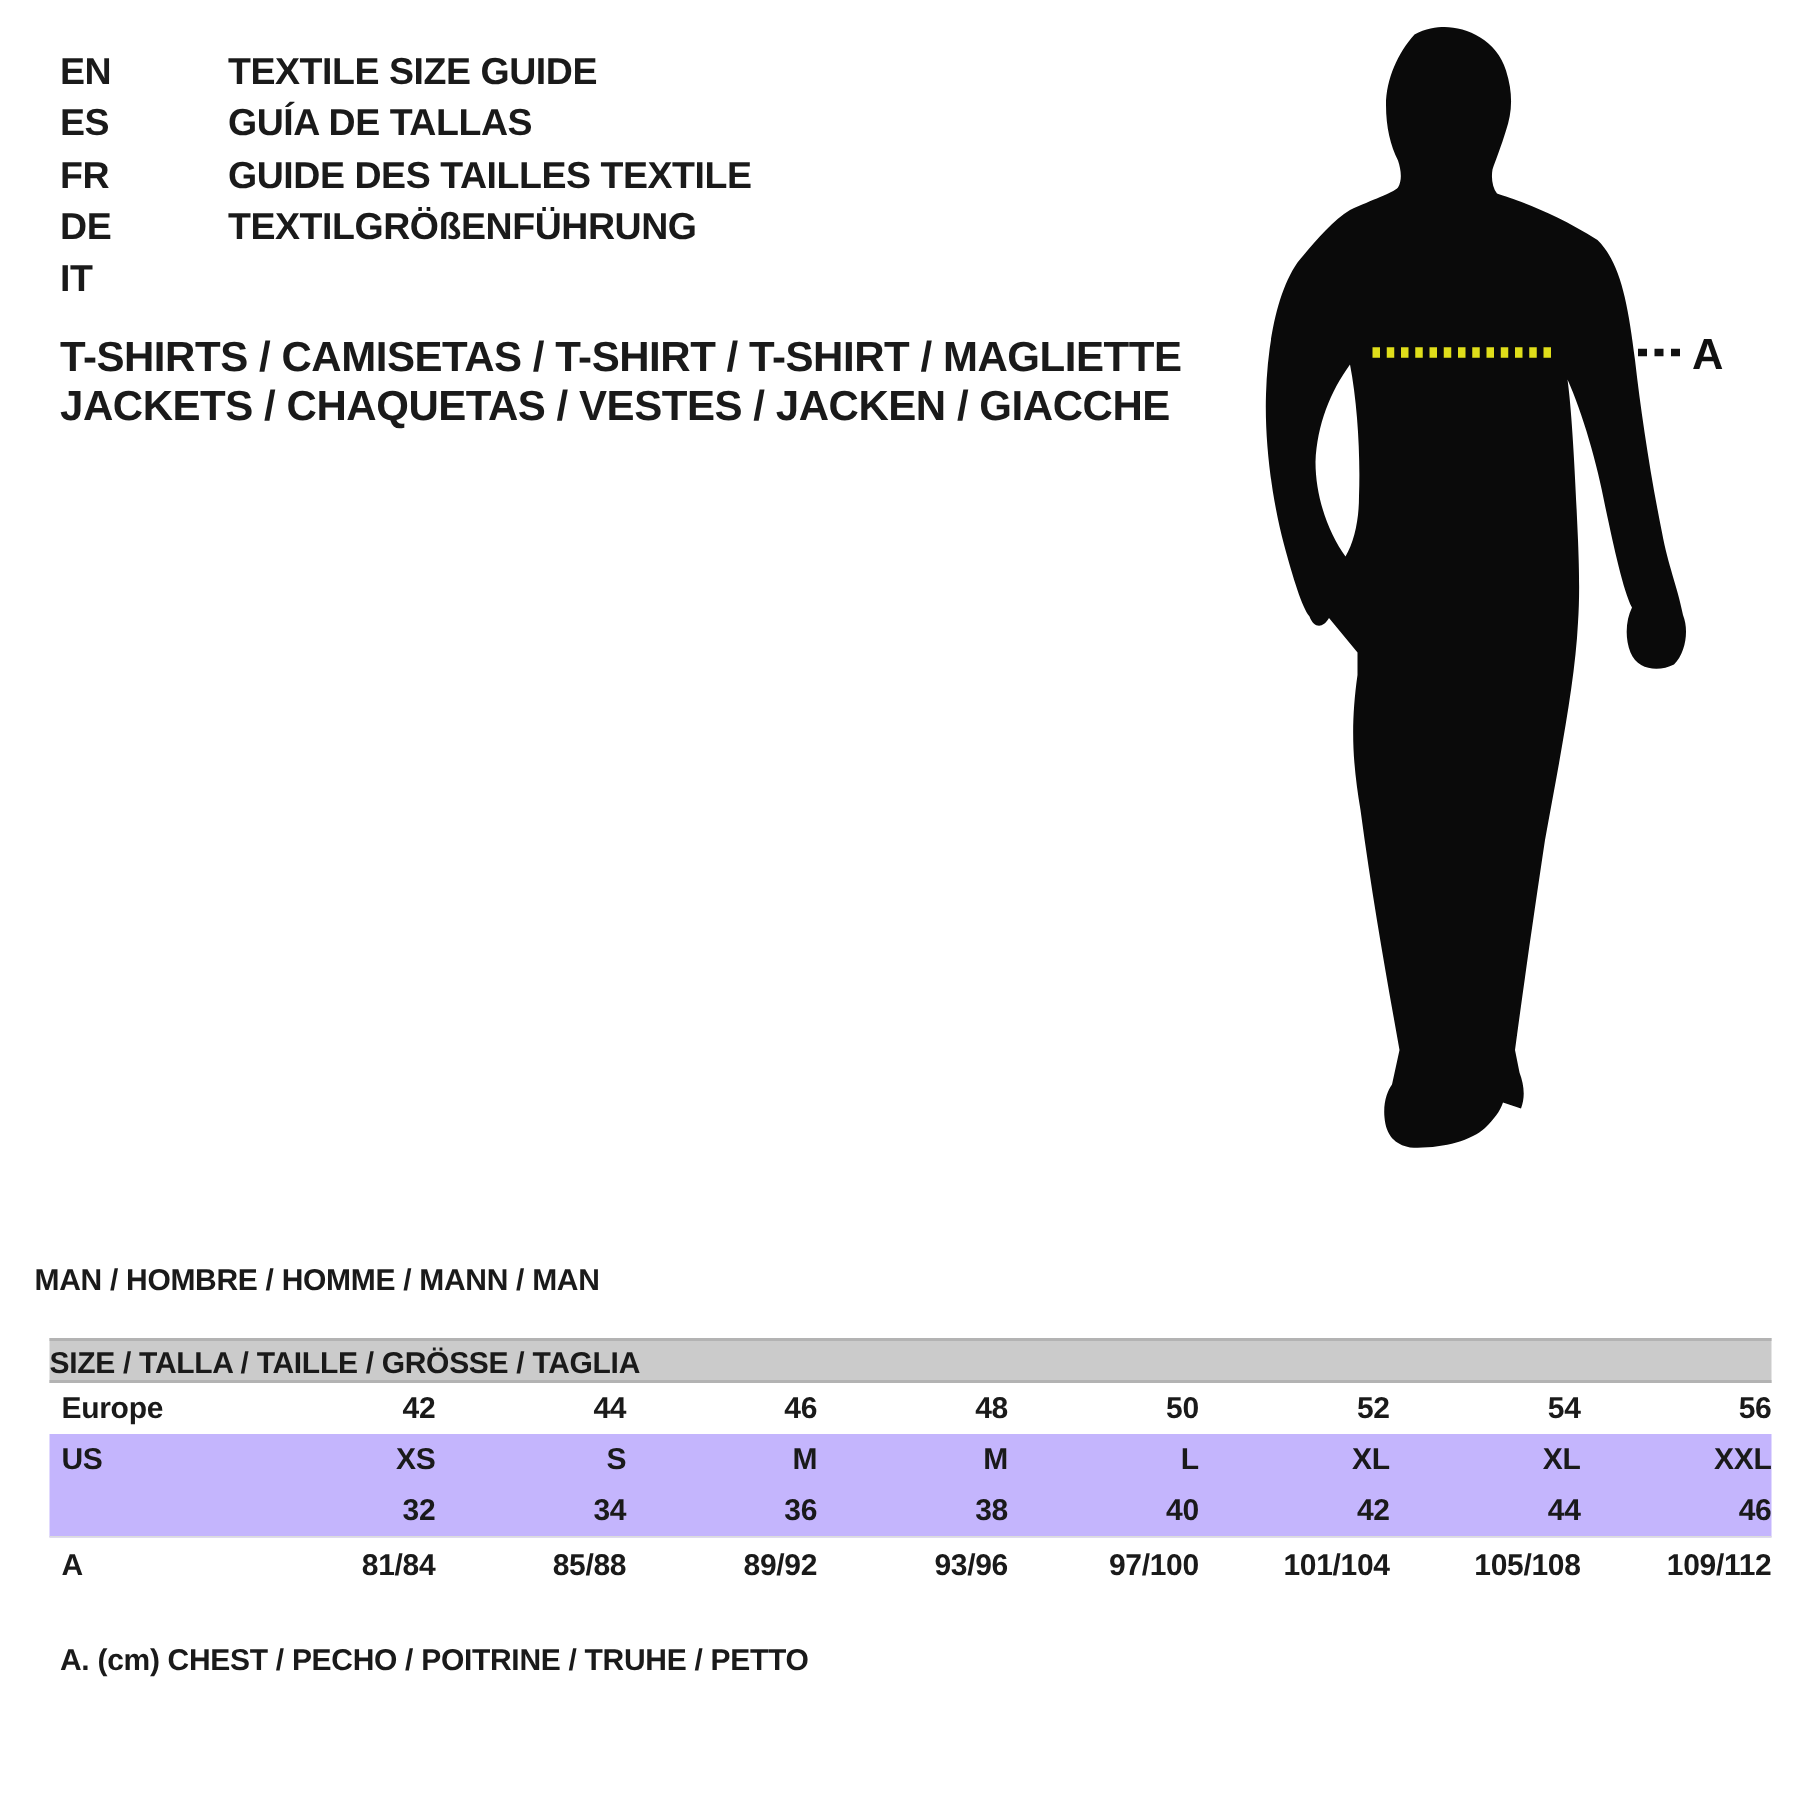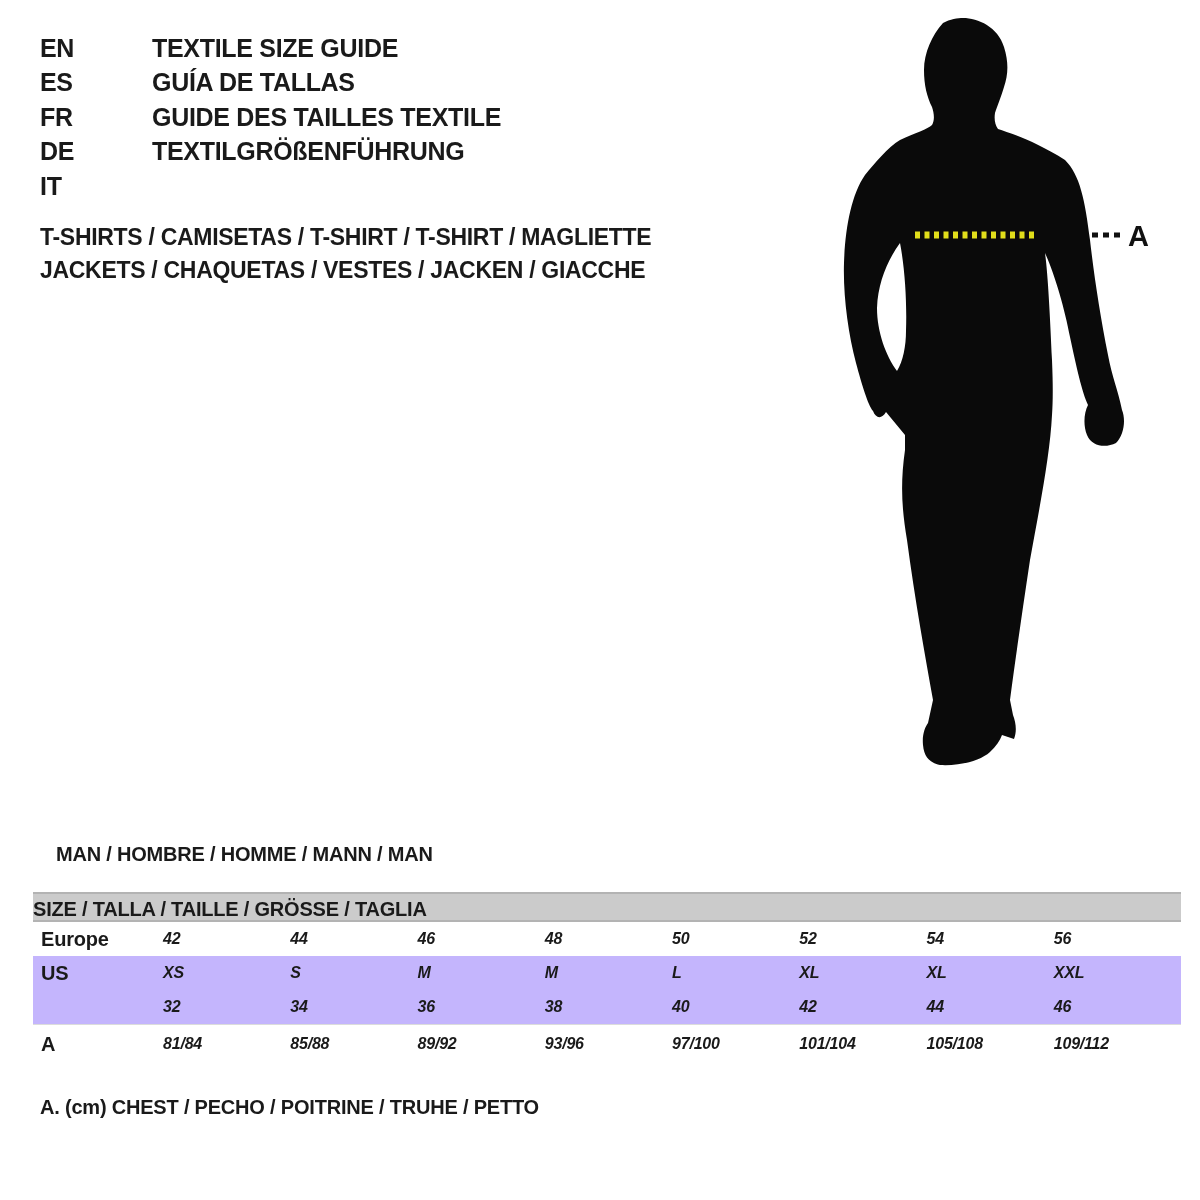--- a/index.html
+++ b/index.html
@@ -11,42 +11,42 @@
   .abs{position:absolute;}
 
   
   .lang-block{left:40px;top:28px;}
   .lang-row{display:flex;height:34.5px;align-items:flex-end;gap:34px;}
   .lang-code{width:78px;font-size:25px;font-weight:bold;letter-spacing:-0.3px;}
   .lang-title{font-size:25px;font-weight:bold;letter-spacing:-0.3px;white-space:nowrap;}
 
   
   .products{left:40px;top:221px;}
-  .product-line{font-size:23px;font-weight:bold;letter-spacing:-0.3px;height:33px;line-height:33px;white-space:nowrap;}
+  .product-line{font-size:28px;font-weight:bold;letter-spacing:-0.3px;height:33px;line-height:33px;white-space:nowrap;}
 
   
   .figure{left:840px;top:15px;width:320px;height:760px;}
 
   
-  .man-heading{left:56px;top:843px;font-size:20px;font-weight:bold;letter-spacing:-0.2px;}
+  .man-heading{left:23px;top:843px;font-size:20px;font-weight:bold;letter-spacing:-0.2px;}
 
   
   .size-table{left:33px;top:892px;width:1148px;}
   .table-header{
     height:30px;line-height:30px;background:#cbcbcb;
     border-top:2px solid #b3b3b3;border-bottom:2px solid #b3b3b3;
     font-size:20px;font-weight:bold;letter-spacing:-0.2px;
     box-sizing:border-box;
   }
   .t-row{display:grid;grid-template-columns:130px repeat(8,1fr);height:34px;align-items:center;}
   .t-row.shaded{background:#c4b5fd;}
   .t-row.shaded-last{border-bottom:1px solid #dcdcdc;}
   .t-row.row-a{height:38px;}
   .t-label{font-size:20px;font-weight:bold;padding-left:8px;letter-spacing:-0.2px;}
-  .t-cell{font-size:16px;font-weight:bold;text-align:left;letter-spacing:-0.2px;font-style:italic;}
+  .t-cell{font-size:20px;font-weight:bold;text-align:right;letter-spacing:-0.2px;}
 
   
   .footnote{left:40px;top:1096px;font-size:20px;font-weight:bold;letter-spacing:-0.2px;}
 </style>
 </head>
 <body>
 
 <div class="abs lang-block">
   <div class="lang-row">
     <span class="lang-code">EN</span>

